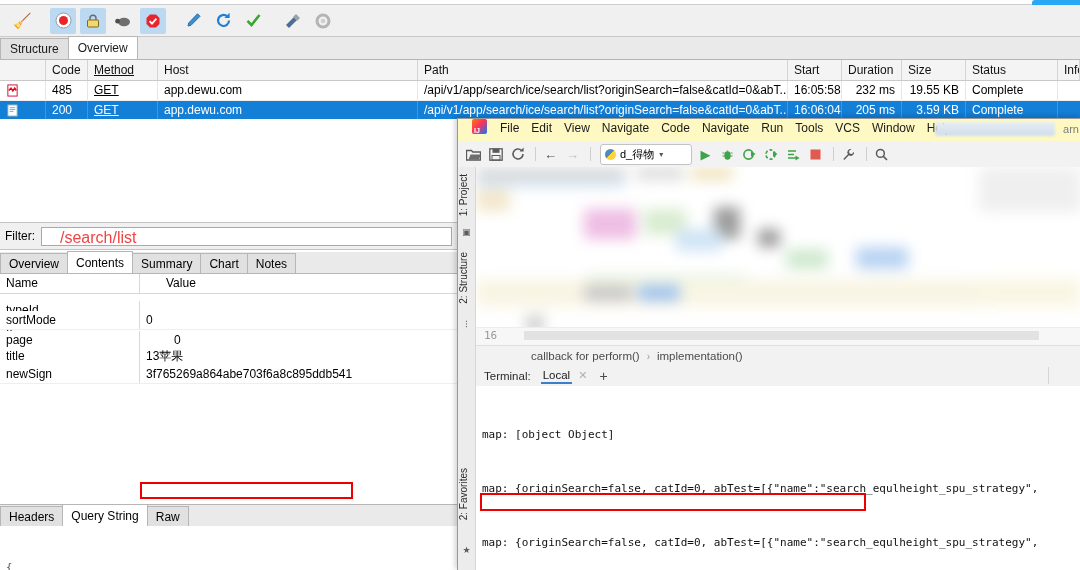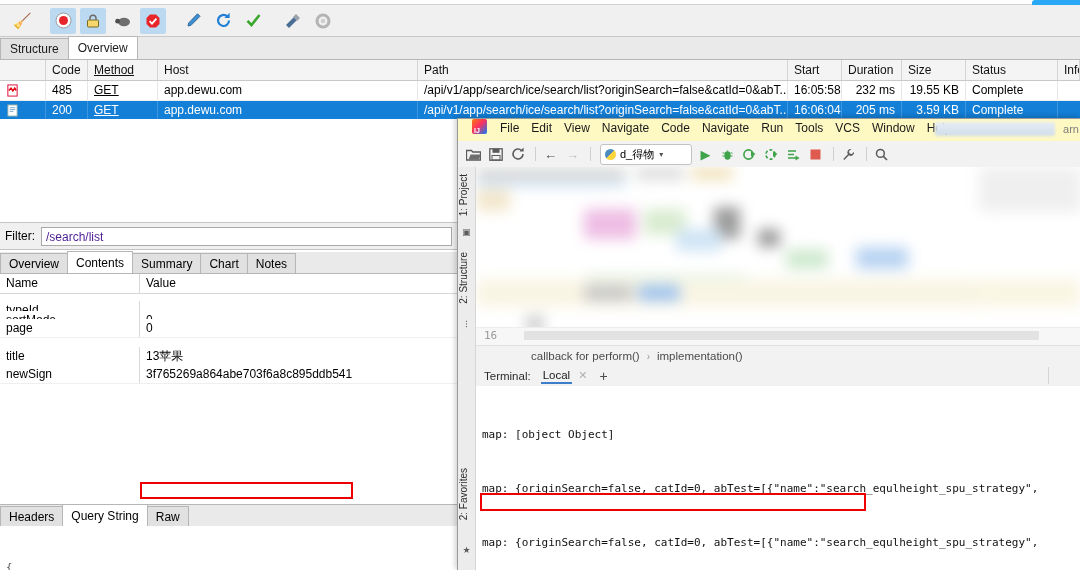--- a/index.html
+++ b/index.html
@@ -44,31 +44,31 @@
   .num{text-align:right;}
   .favicon{width:13px;height:13px;display:inline-block;vertical-align:middle;}
 
   .white-gap{position:absolute;left:0;top:119px;width:1080px;height:100px;background:#fff;}
   .charles-body-left{position:absolute;left:0;top:119px;width:457px;height:451px;background:#fff;
     border-right:1px solid #b0b0b0;}
 
   .filter-bar{position:absolute;left:0;top:103px;width:457px;height:28px;background:#f0f0f0;
     border-top:1px solid #c4c4c4;border-bottom:1px solid #c4c4c4;display:flex;align-items:center;padding:0 5px;box-sizing:border-box;}
   .filter-label{font-size:12px;margin-right:6px;}
-  .filter-input{flex:1;height:19px;background:#fff;border:1px solid #a9a9a9;font-size:12px;
-    line-height:19px;padding:0 4px;box-sizing:border-box;color:#4c1d95;}
+  .filter-input{flex:1;height:19px;background:#fff;border:1px solid #a9a9a9;font-size:16px;
+    line-height:19px;padding:0 18px;box-sizing:border-box;color:#ef4444;}
 
   .sub-tabs{position:absolute;left:0;top:133px;width:457px;height:21px;background:#eaeaea;
     border-bottom:1px solid #b6b6b6;display:flex;align-items:flex-end;}
   .stab{height:19px;padding:0 8px;font-size:12px;display:flex;align-items:center;background:#e1e1e1;
     border:1px solid #b6b6b6;border-bottom:none;margin-right:-1px;}
   .stab.active{background:#fff;height:21px;}
 
   .nv-head{position:absolute;left:0;top:155px;width:457px;height:19px;background:#fff;
-    border-bottom:1px solid #d8d8d8;display:flex;}
+    border-bottom:1px solid #d8d8d8;display:flex;gap:20px;}
   .nv-head div{font-size:12px;padding:2px 0 0 6px;box-sizing:border-box;}
   .nv-name{width:140px;border-right:1px solid #d8d8d8;}
   .nv-val{flex:1;}
   .nv-row{position:absolute;left:0;width:457px;height:18px;display:flex;border-bottom:1px solid #efefef;background:#fff;}
   .nv-row div{font-size:12px;padding:1px 0 0 6px;box-sizing:border-box;line-height:17px;}
 
   .hl-box{position:absolute;border:2px solid #ee0000;box-sizing:border-box;}
 
   .sub-tabs2{position:absolute;left:0;top:385px;width:457px;height:21px;background:#eaeaea;
     border-top:1px solid #b6b6b6;border-bottom:1px solid #b6b6b6;display:flex;align-items:flex-end;}
@@ -280,21 +280,21 @@
     </div>
 
     <div class="nv-row" style="top:182px;flex-direction:column;">
       <div class="nv-name">typeId</div>
       <div class="nv-val">0</div>
     </div>
     <div class="nv-row" style="top:192px;">
       <div class="nv-name">sortMode</div>
       <div class="nv-val">0</div>
     </div>
-    <div class="nv-row" style="top:200px;">
+    <div class="nv-row" style="top:212px;gap:28px;">
       <div class="nv-name">page</div>
       <div class="nv-val">0</div>
     </div>
     <div class="nv-row" style="top:228px;">
       <div class="nv-name">title</div>
       <div class="nv-val">13苹果</div>
     </div>
     <div class="nv-row" style="top:246px;">
       <div class="nv-name">newSign</div>
       <div class="nv-val">3f765269a864abe703f6a8c895ddb541</div>

